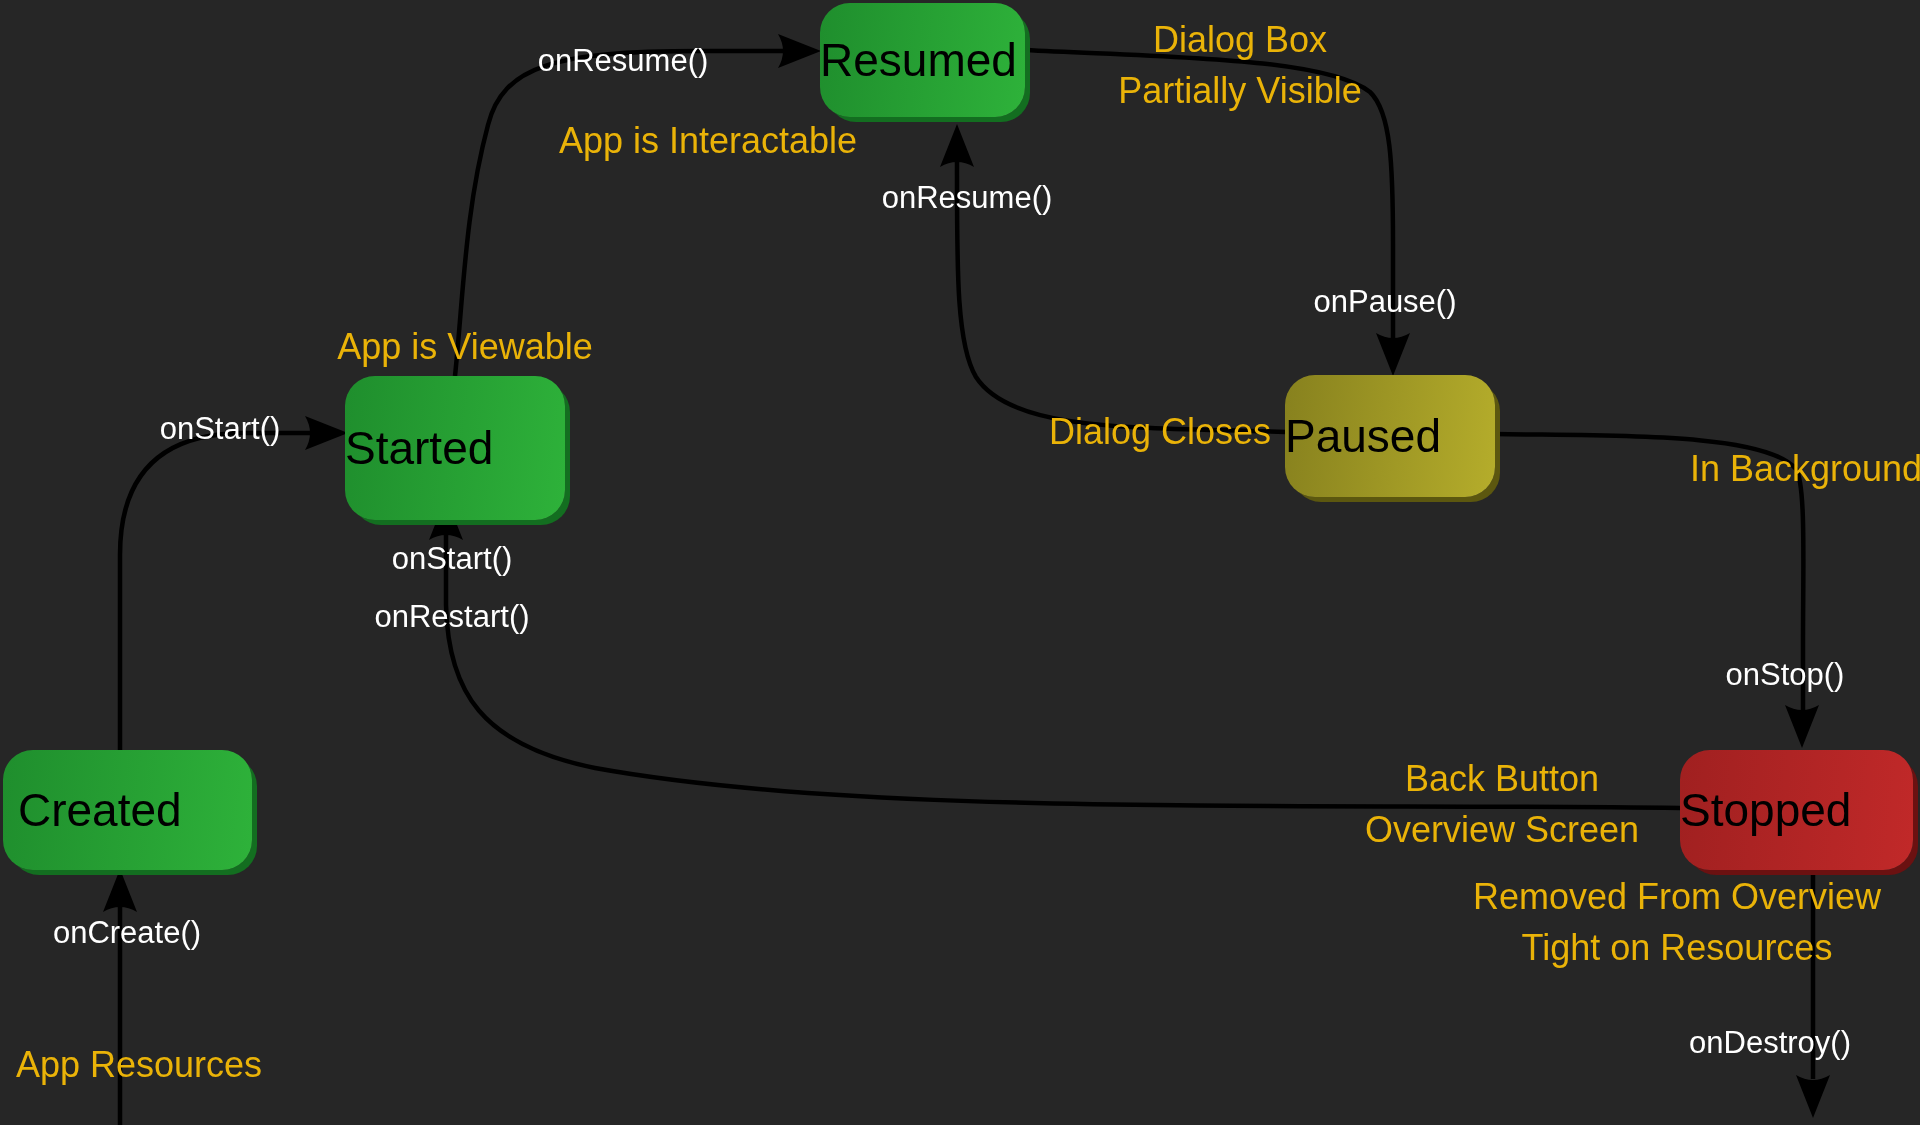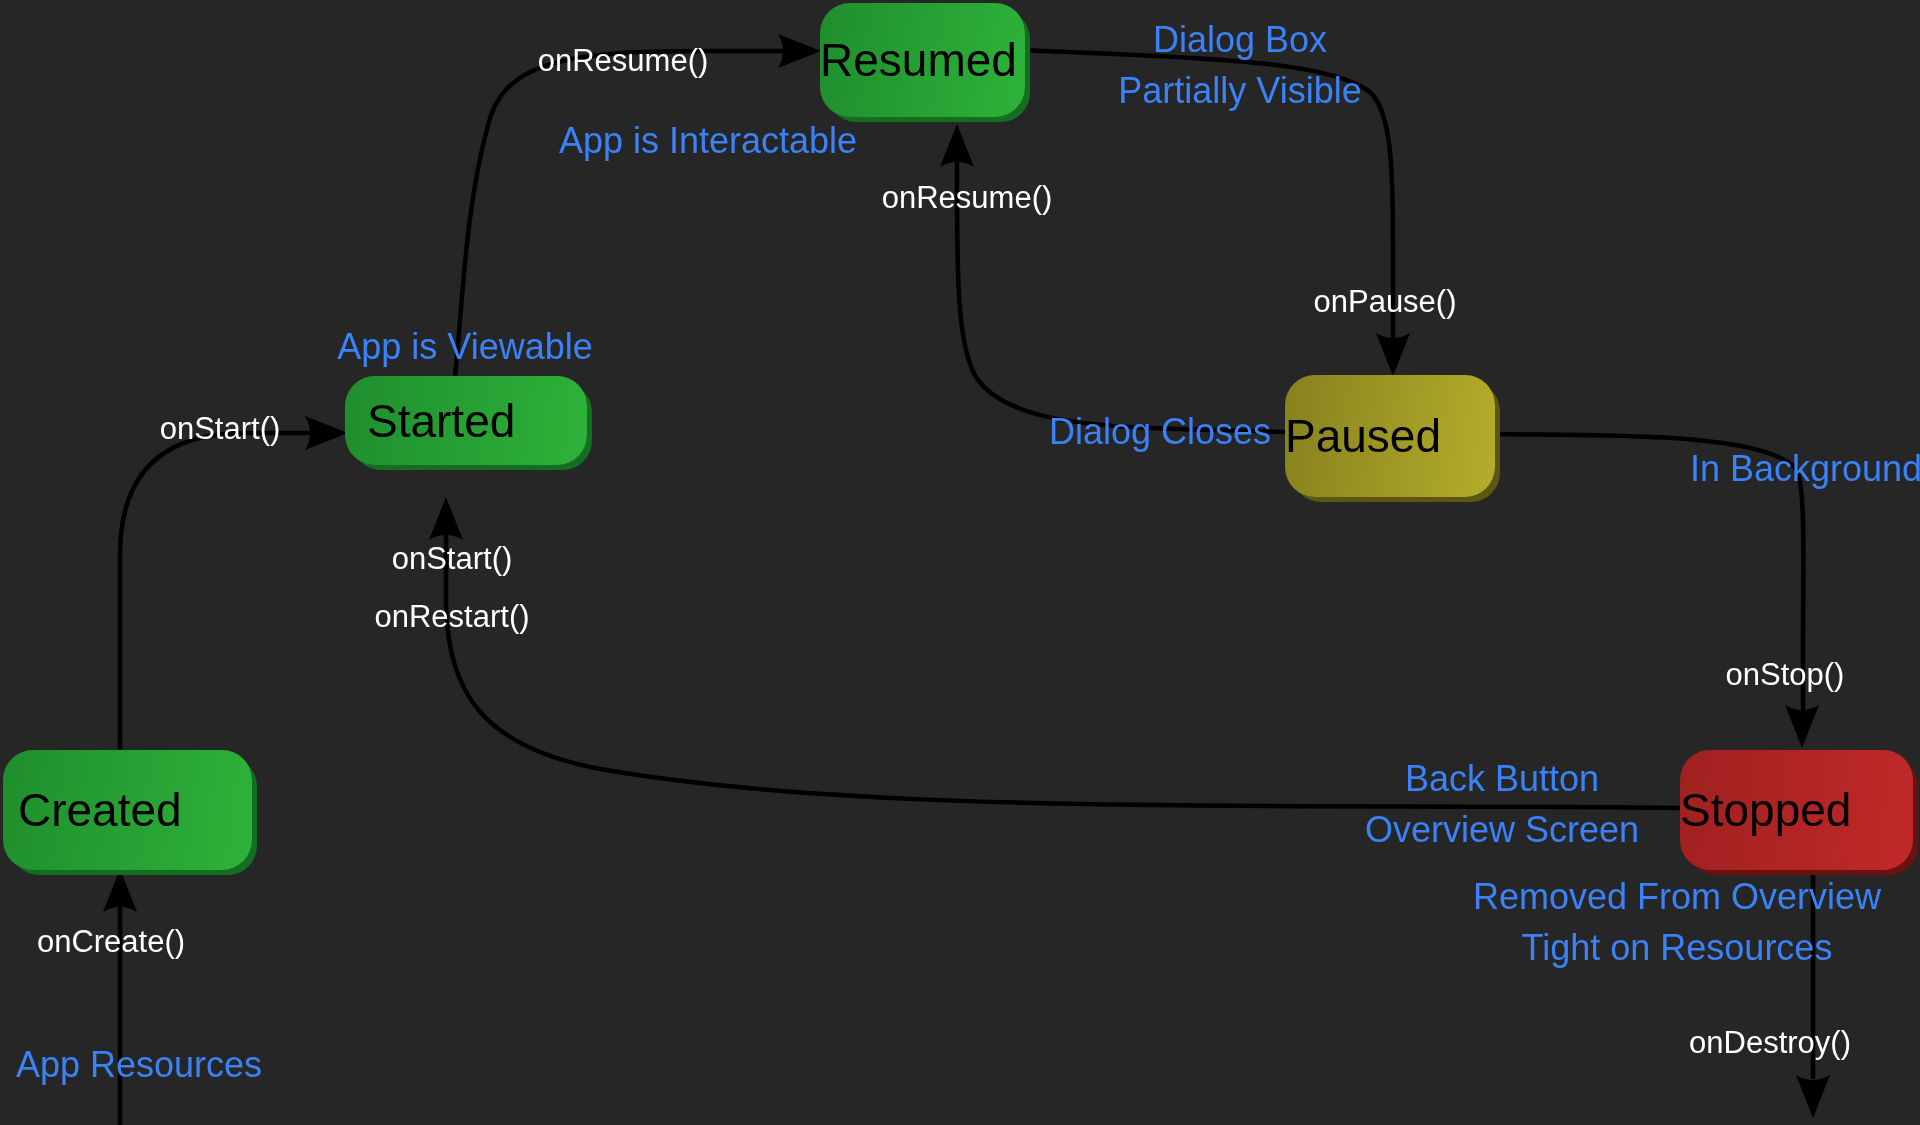--- a/index.html
+++ b/index.html
@@ -44,58 +44,58 @@
   }
   .node.yellow {
     background: linear-gradient(97deg, #87811e 0%, #b5ad2b 100%);
     box-shadow: 6px 6px 0 -1px #5c570f;
   }
   .node.red {
     background: linear-gradient(97deg, #a02020 0%, #c12929 100%);
     box-shadow: 6px 6px 0 -1px #6b1111;
   }
   #node-created { left: 3px;    top: 750px; width: 234px; height: 120px; padding-left: 15px; }
-  #node-started { left: 345px;  top: 376px; width: 220px; height: 89px; padding-left: 22px; }
+  #node-started { left: 345px;  top: 376px; width: 220px; height: 144px; }
   #node-resumed { left: 820px;  top: 3px;   width: 205px; height: 114px; }
   #node-paused  { left: 1285px; top: 375px; width: 210px; height: 122px; }
   #node-stopped { left: 1680px; top: 750px; width: 233px; height: 120px; }
 
   .lbl {
     position: absolute;
     transform: translate(-50%, -50%);
     white-space: nowrap;
     text-align: center;
   }
   .cb {
     color: #ffffff;
     font-size: 31px;
     line-height: 58px;
   }
   .ann {
-    color: #3b82f6;
+    color: #eab308;
     font-size: 36px;
     line-height: 51px;
   }
   .lbl span { display: block; }
 
   #lbl-onresume-top    { left: 623px;  top: 61px;  }
   #lbl-appinteractable { left: 708px;  top: 140px; }
   #lbl-onresume-mid    { left: 967px;  top: 198px; }
   #lbl-dialogbox       { left: 1240px; top: 65px;  }
   #lbl-onpause         { left: 1385px; top: 302px; text-align: right; }
   #lbl-dialogcloses    { left: 1160px; top: 431px; }
   #lbl-inbackground    { left: 1806px; top: 435px; margin-top: 33px; }
   #lbl-appviewable     { left: 465px;  top: 346px; }
   #lbl-onstart-left    { left: 220px;  top: 429px; }
   #lbl-onstart-restart { left: 452px;  top: 588px; }
   #lbl-onstop          { left: 1785px; top: 675px; }
   #lbl-backbutton      { left: 1502px; top: 804px; }
   #lbl-removed         { left: 1677px; top: 922px; }
   #lbl-ondestroy       { left: 1770px; top: 1043px;}
-  #lbl-oncreate        { left: 111px;  top: 933px; margin-top: 9px; }
+  #lbl-oncreate        { left: 127px;  top: 933px; }
   #lbl-applaunched     { left: 139px;  top: 1064px;}
 </style>
 </head>
 <body>
 
 <div id="canvas">
 
   <svg class="edges" viewBox="0 0 1920 1125" xmlns="http://www.w3.org/2000/svg">
 
     <path class="shaft" d="M 120 1125 L 120 903"></path>

